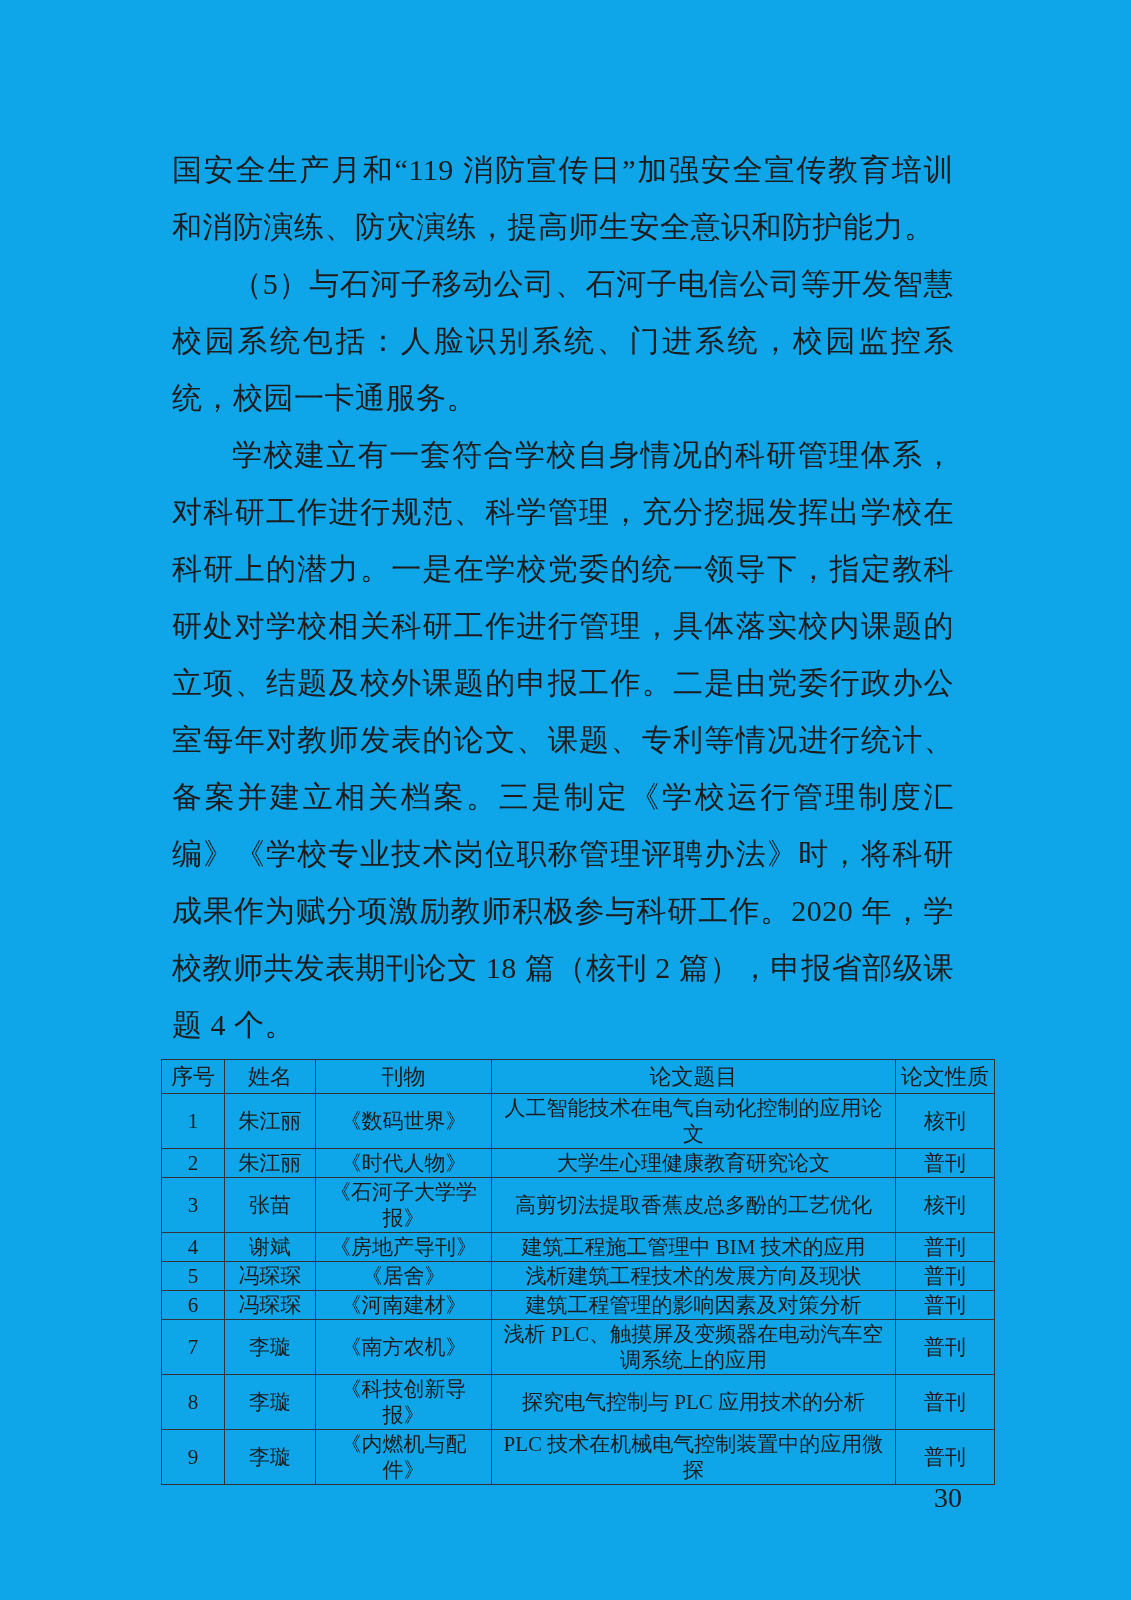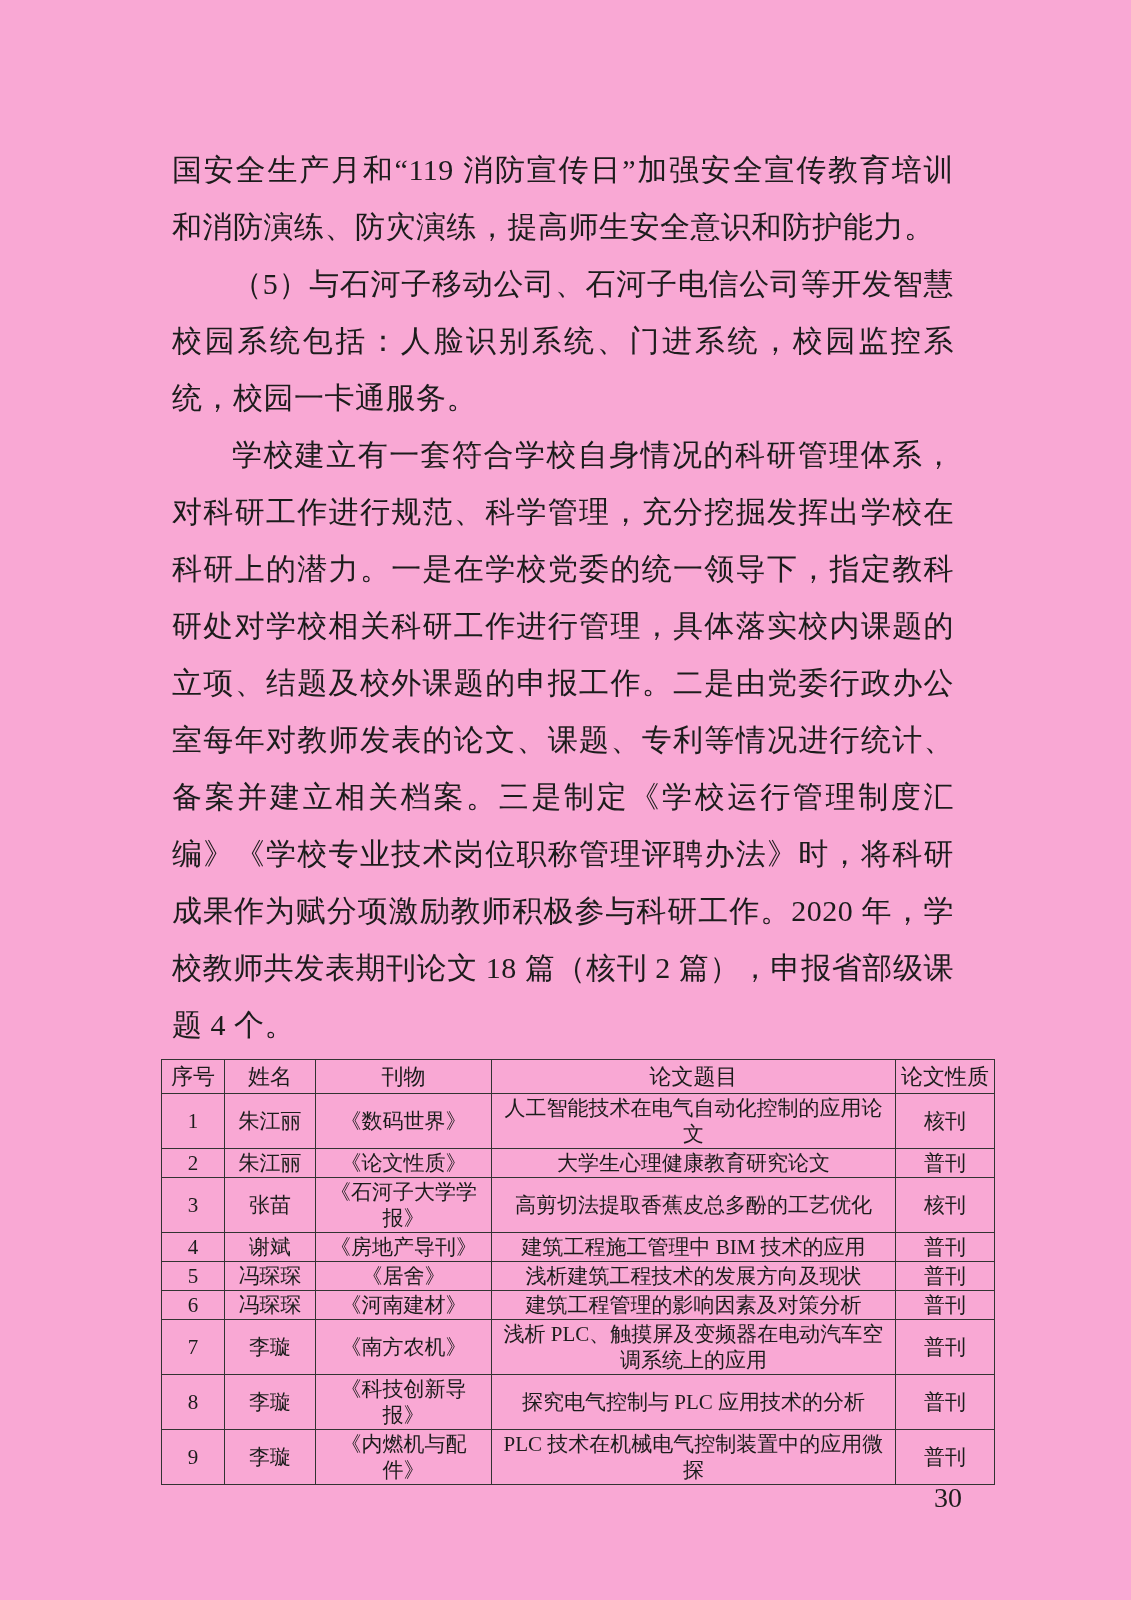--- a/index.html
+++ b/index.html
@@ -4,21 +4,21 @@
 <style>
   html, body {
     margin: 0;
     padding: 0;
     background: #ffffff;
   }
   .page {
     position: relative;
     width: 1131px;
     height: 1600px;
-    background: #f9a8d4;
+    background: #0ea5e9;
     color: #1c1c1c;
     font-family: "Liberation Serif", "DejaVu Serif", serif;
     overflow: hidden;
   }
   .content {
     position: absolute;
     left: 172px;
     top: 141px;
     width: 782px;
   }
@@ -103,21 +103,21 @@
           <tr>
             <td>1</td>
             <td>朱江丽</td>
             <td>《数码世界》</td>
             <td>人工智能技术在电气自动化控制的应用论文</td>
             <td>核刊</td>
           </tr>
           <tr>
             <td>2</td>
             <td>朱江丽</td>
-            <td>《论文性质》</td>
+            <td>《时代人物》</td>
             <td>大学生心理健康教育研究论文</td>
             <td>普刊</td>
           </tr>
           <tr>
             <td>3</td>
             <td>张苗</td>
             <td>《石河子大学学报》</td>
             <td>高剪切法提取香蕉皮总多酚的工艺优化</td>
             <td>核刊</td>
           </tr>

